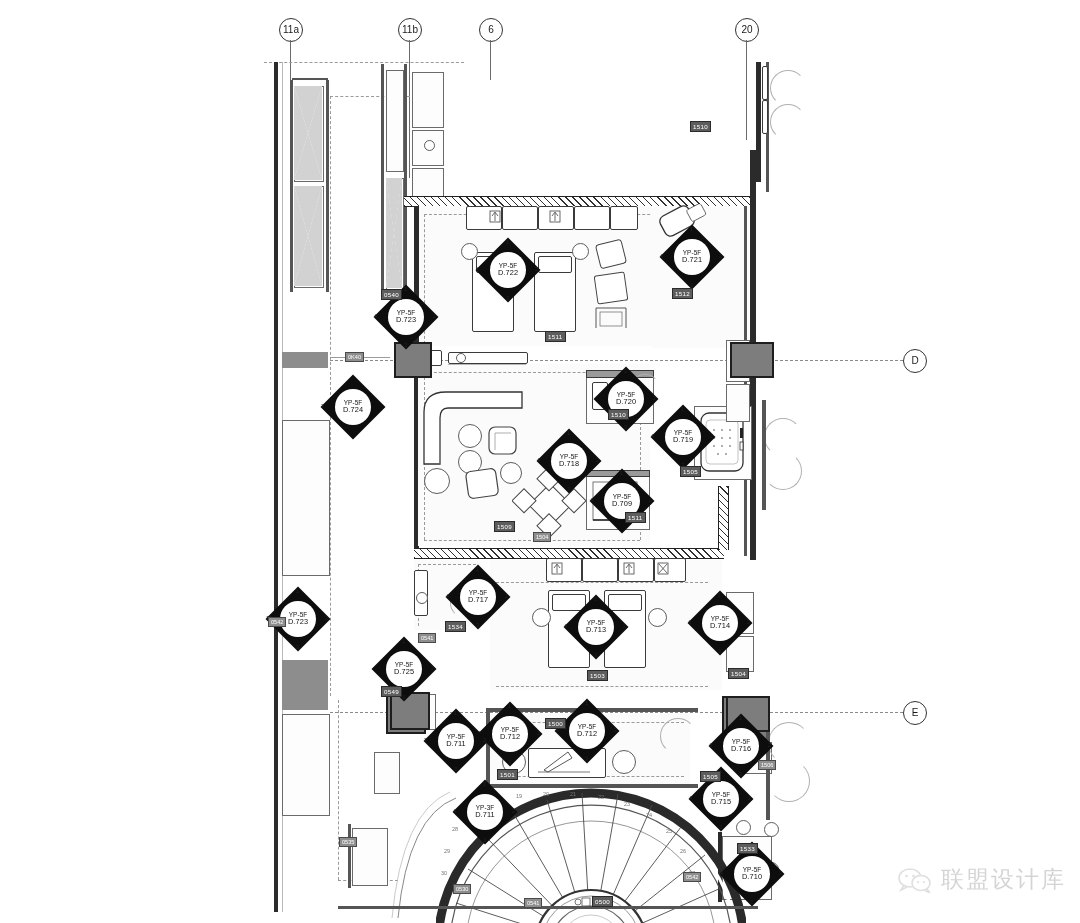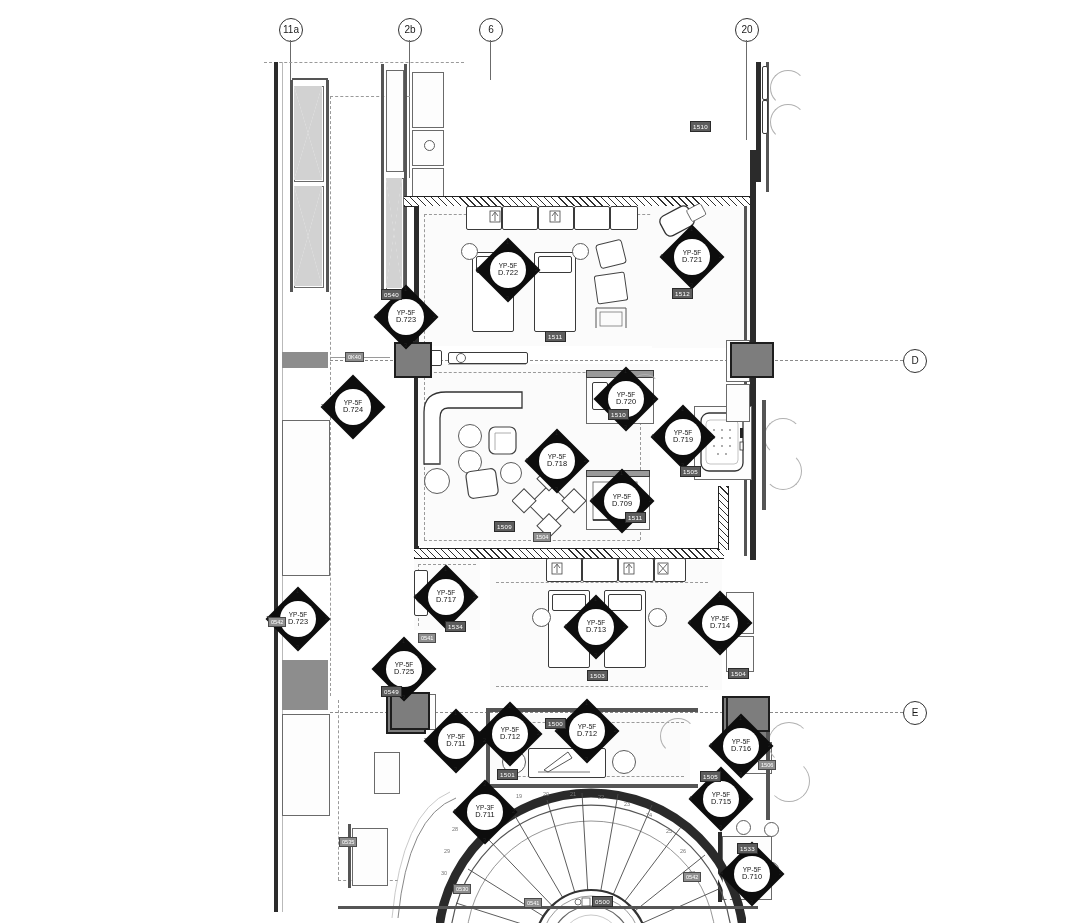--- a/index.html
+++ b/index.html
@@ -75,21 +75,21 @@
   #wm .wmtext{font-size:23px;letter-spacing:2px;color:#9a9a9a;font-family:"DejaVu Sans",sans-serif;}
 </style>
 </head>
 <body>
 
 <div id="stage">
 
   <div class="gridbub" style="left:279px;top:18px;">11a</div>
   <div class="gridline-v" style="left:290px;top:40px;height:138px;"></div>
 
-  <div class="gridbub" style="left:398px;top:18px;">2b</div>
+  <div class="gridbub" style="left:398px;top:18px;">11b</div>
   <div class="gridline-v" style="left:409px;top:40px;height:138px;"></div>
 
   <div class="gridbub" style="left:479px;top:18px;">6</div>
   <div class="gridline-v" style="left:490px;top:40px;height:40px;"></div>
 
   <div class="gridbub" style="left:735px;top:18px;">20</div>
   <div class="gridline-v" style="left:746px;top:40px;height:100px;"></div>
 
   <div class="gridbub" style="left:903px;top:349px;">D</div>
   <div class="cl-h" style="left:330px;top:360px;width:573px;"></div>
@@ -477,21 +477,21 @@
     <div class="ins">
       <span class="t1">YP-5F</span>
       <span class="t2">D.719</span>
     </div>
     <span class="n nT">1</span>
     <span class="n nR">2</span>
     <span class="n nB">3</span>
     <span class="n nL">4</span>
   </div>
 
-  <div class="tag" style="left:534px;top:438px;">
+  <div class="tag" style="left:546px;top:438px;">
     <div class="dm"></div>
     <div class="ins">
       <span class="t1">YP-5F</span>
       <span class="t2">D.718</span>
     </div>
     <span class="n nT">1</span>
     <span class="n nR">2</span>
     <span class="n nB">3</span>
     <span class="n nL">4</span>
   </div>
@@ -500,21 +500,21 @@
     <div class="dm"></div>
     <div class="ins">
       <span class="t1">YP-5F</span>
       <span class="t2">D.709</span>
     </div>
     <span class="n nT">1</span>
     <span class="n nR">2</span>
     <span class="n nL">4</span>
   </div>
 
-  <div class="tag" style="left:423px;top:574px;">
+  <div class="tag" style="left:455px;top:574px;">
     <div class="dm"></div>
     <div class="ins">
       <span class="t1">YP-5F</span>
       <span class="t2">D.717</span>
     </div>
     <span class="n nT">1</span>
     <span class="n nR">2</span>
     <span class="n nB">3</span>
     <span class="n nL">4</span>
   </div>
@@ -670,14 +670,29 @@
   <div class="rnum-lt" style="left:758px;top:760px;">1506</div>
   <div class="rnum" style="left:700px;top:771px;">1505</div>
   <div class="rnum-lt" style="left:268px;top:617px;">0542</div>
   <div class="rnum-lt" style="left:339px;top:837px;">0535</div>
   <div class="rnum-lt" style="left:453px;top:884px;">0530</div>
   <div class="rnum-lt" style="left:524px;top:898px;">0541</div>
   <div class="rnum" style="left:592px;top:896px;">0500</div>
   <div class="rnum-lt" style="left:683px;top:872px;">0542</div>
   <div class="rnum" style="left:737px;top:843px;">1533</div>
 
+  <div id="wm">
+    <span class="bub">
+      <svg width="34" height="26" viewBox="0 0 34 26">
+        <ellipse cx="12" cy="11" rx="11" ry="9" fill="none" stroke="#b4b4b4" stroke-width="1.6"></ellipse>
+        <path d="M6 18 L3 23 L9 20" fill="none" stroke="#b4b4b4" stroke-width="1.6"></path>
+        <circle cx="8.5" cy="9" r="1.3" fill="#b4b4b4"></circle>
+        <circle cx="15.5" cy="9" r="1.3" fill="#b4b4b4"></circle>
+        <ellipse cx="23" cy="16" rx="9" ry="7.5" fill="#fff" stroke="#b4b4b4" stroke-width="1.6"></ellipse>
+        <path d="M29 22 L32 26 L27 23.5" fill="none" stroke="#b4b4b4" stroke-width="1.6"></path>
+        <circle cx="20" cy="15" r="1.1" fill="#b4b4b4"></circle>
+        <circle cx="26" cy="15" r="1.1" fill="#b4b4b4"></circle>
+      </svg>
+    </span>
+    <span class="wmtext">联盟设计库</span>
+  </div>
 
 </div>
 
 </body></html>

